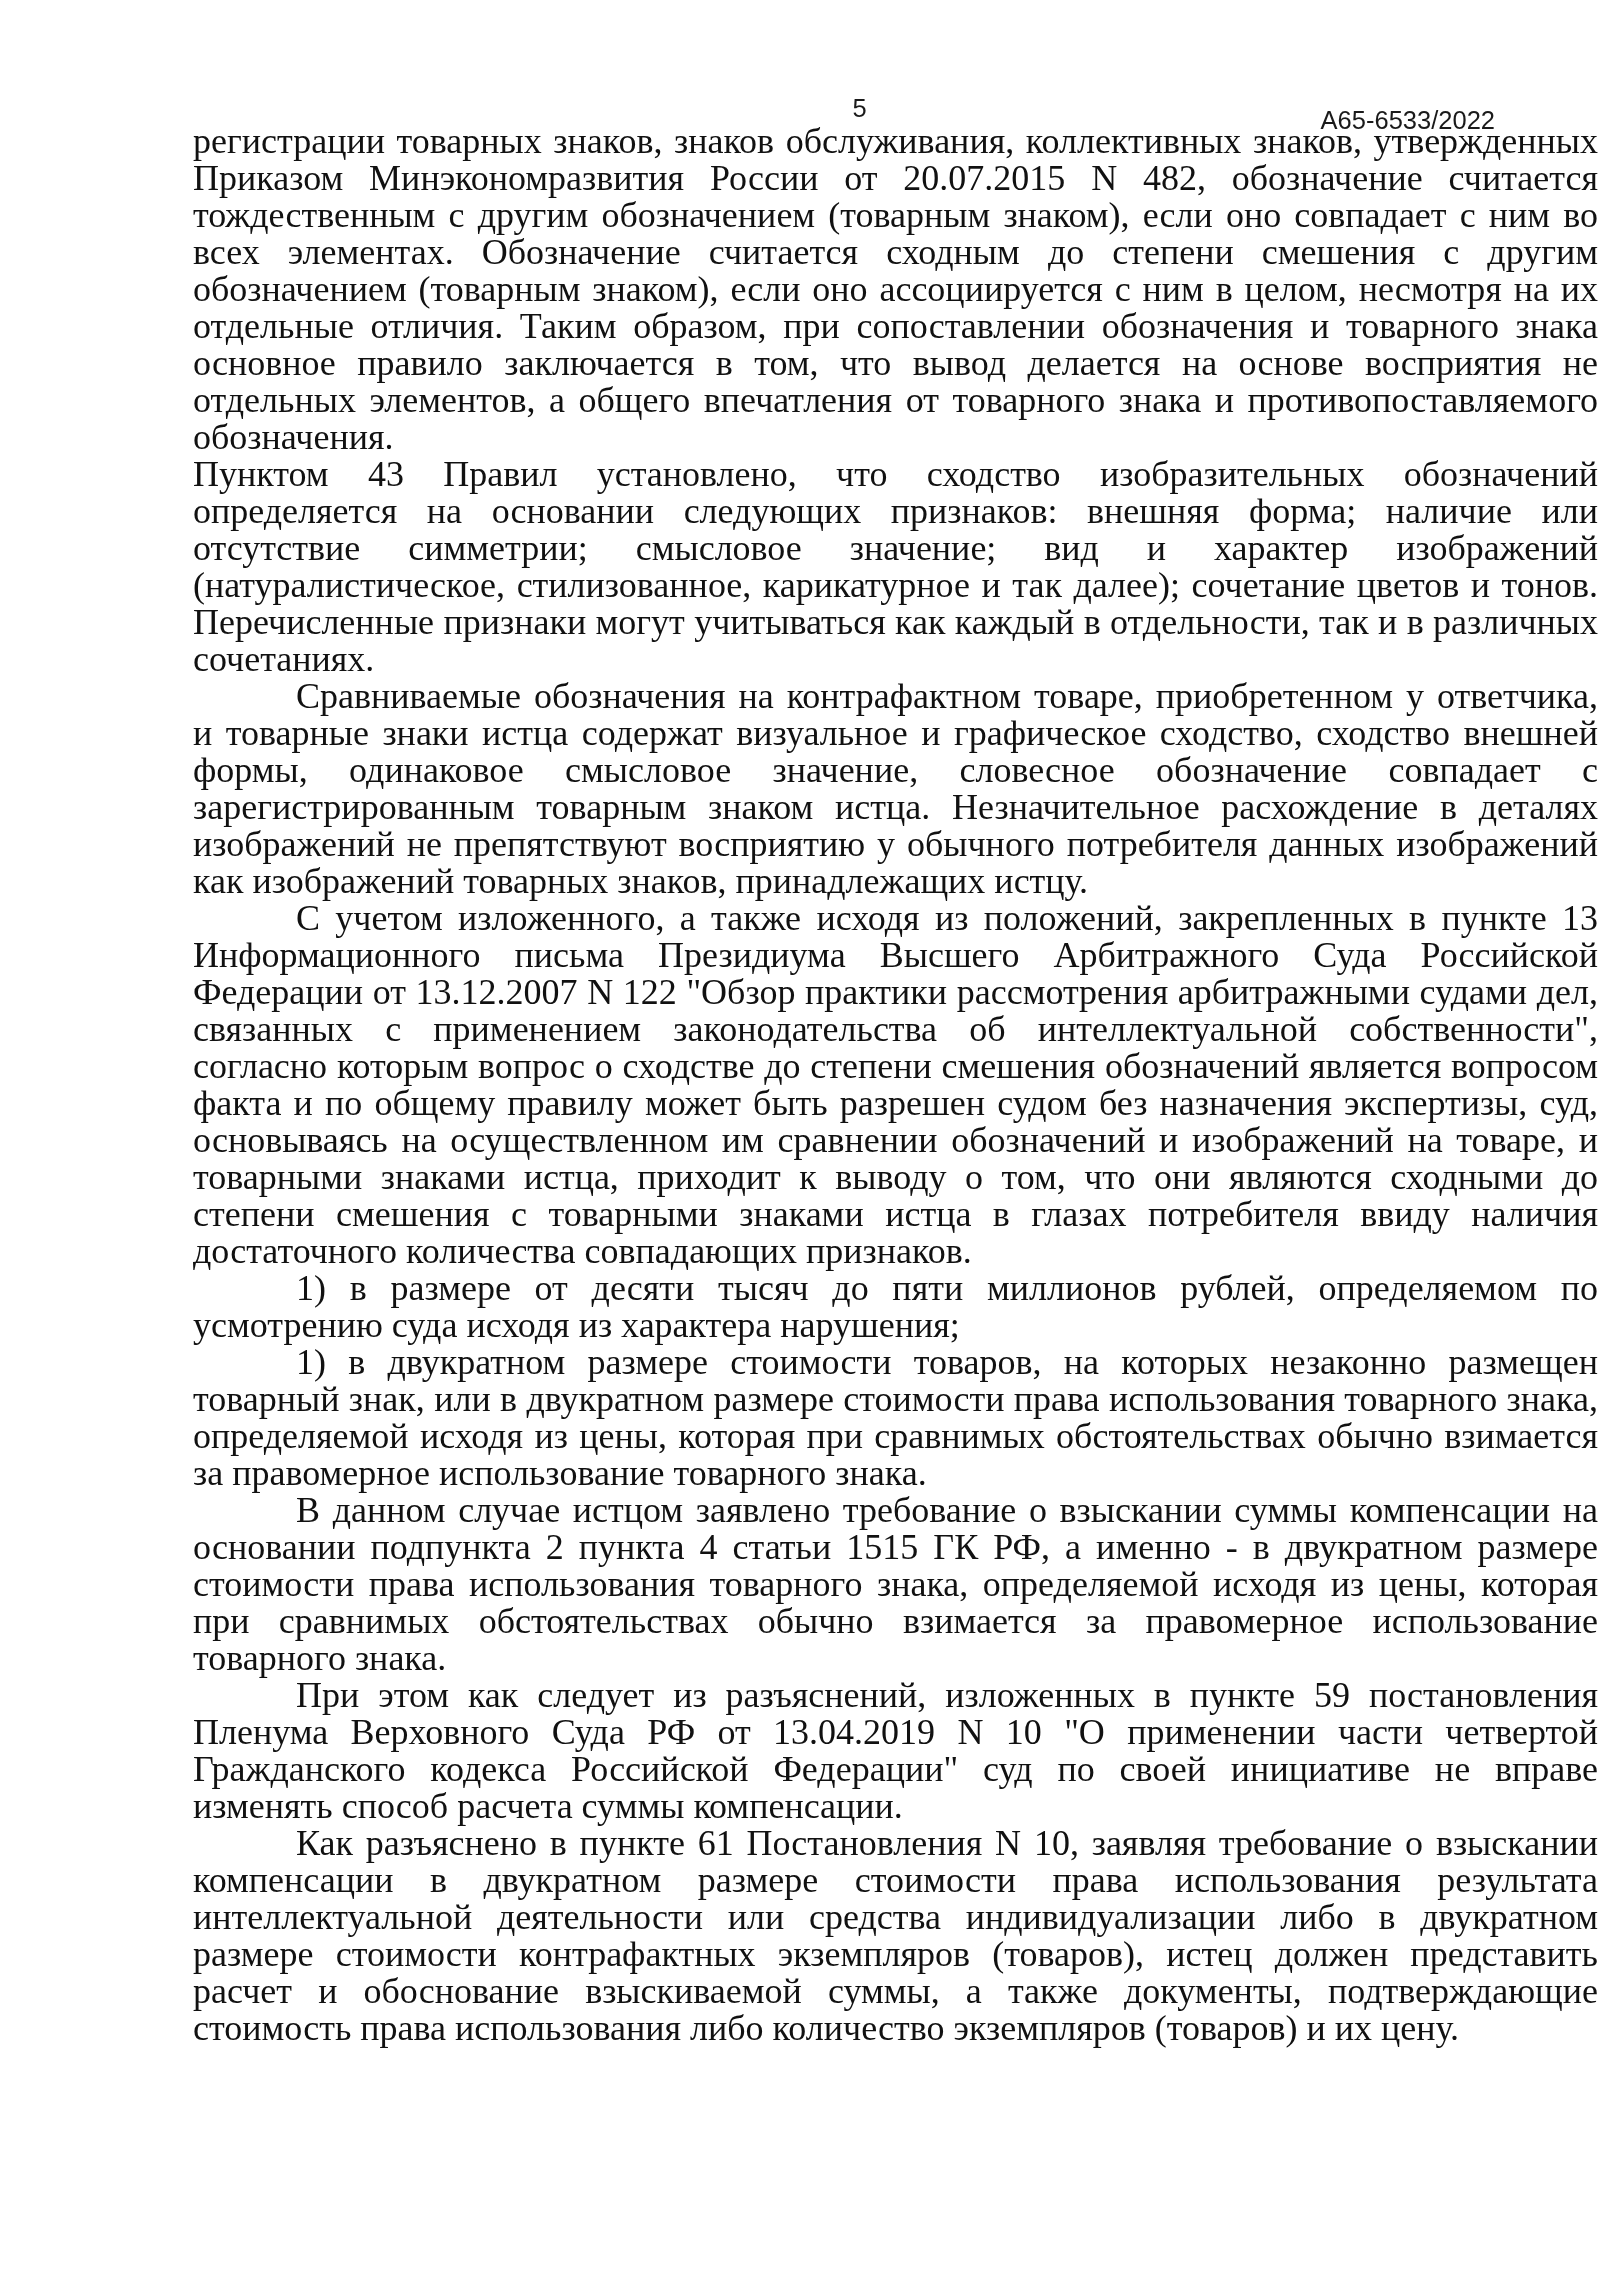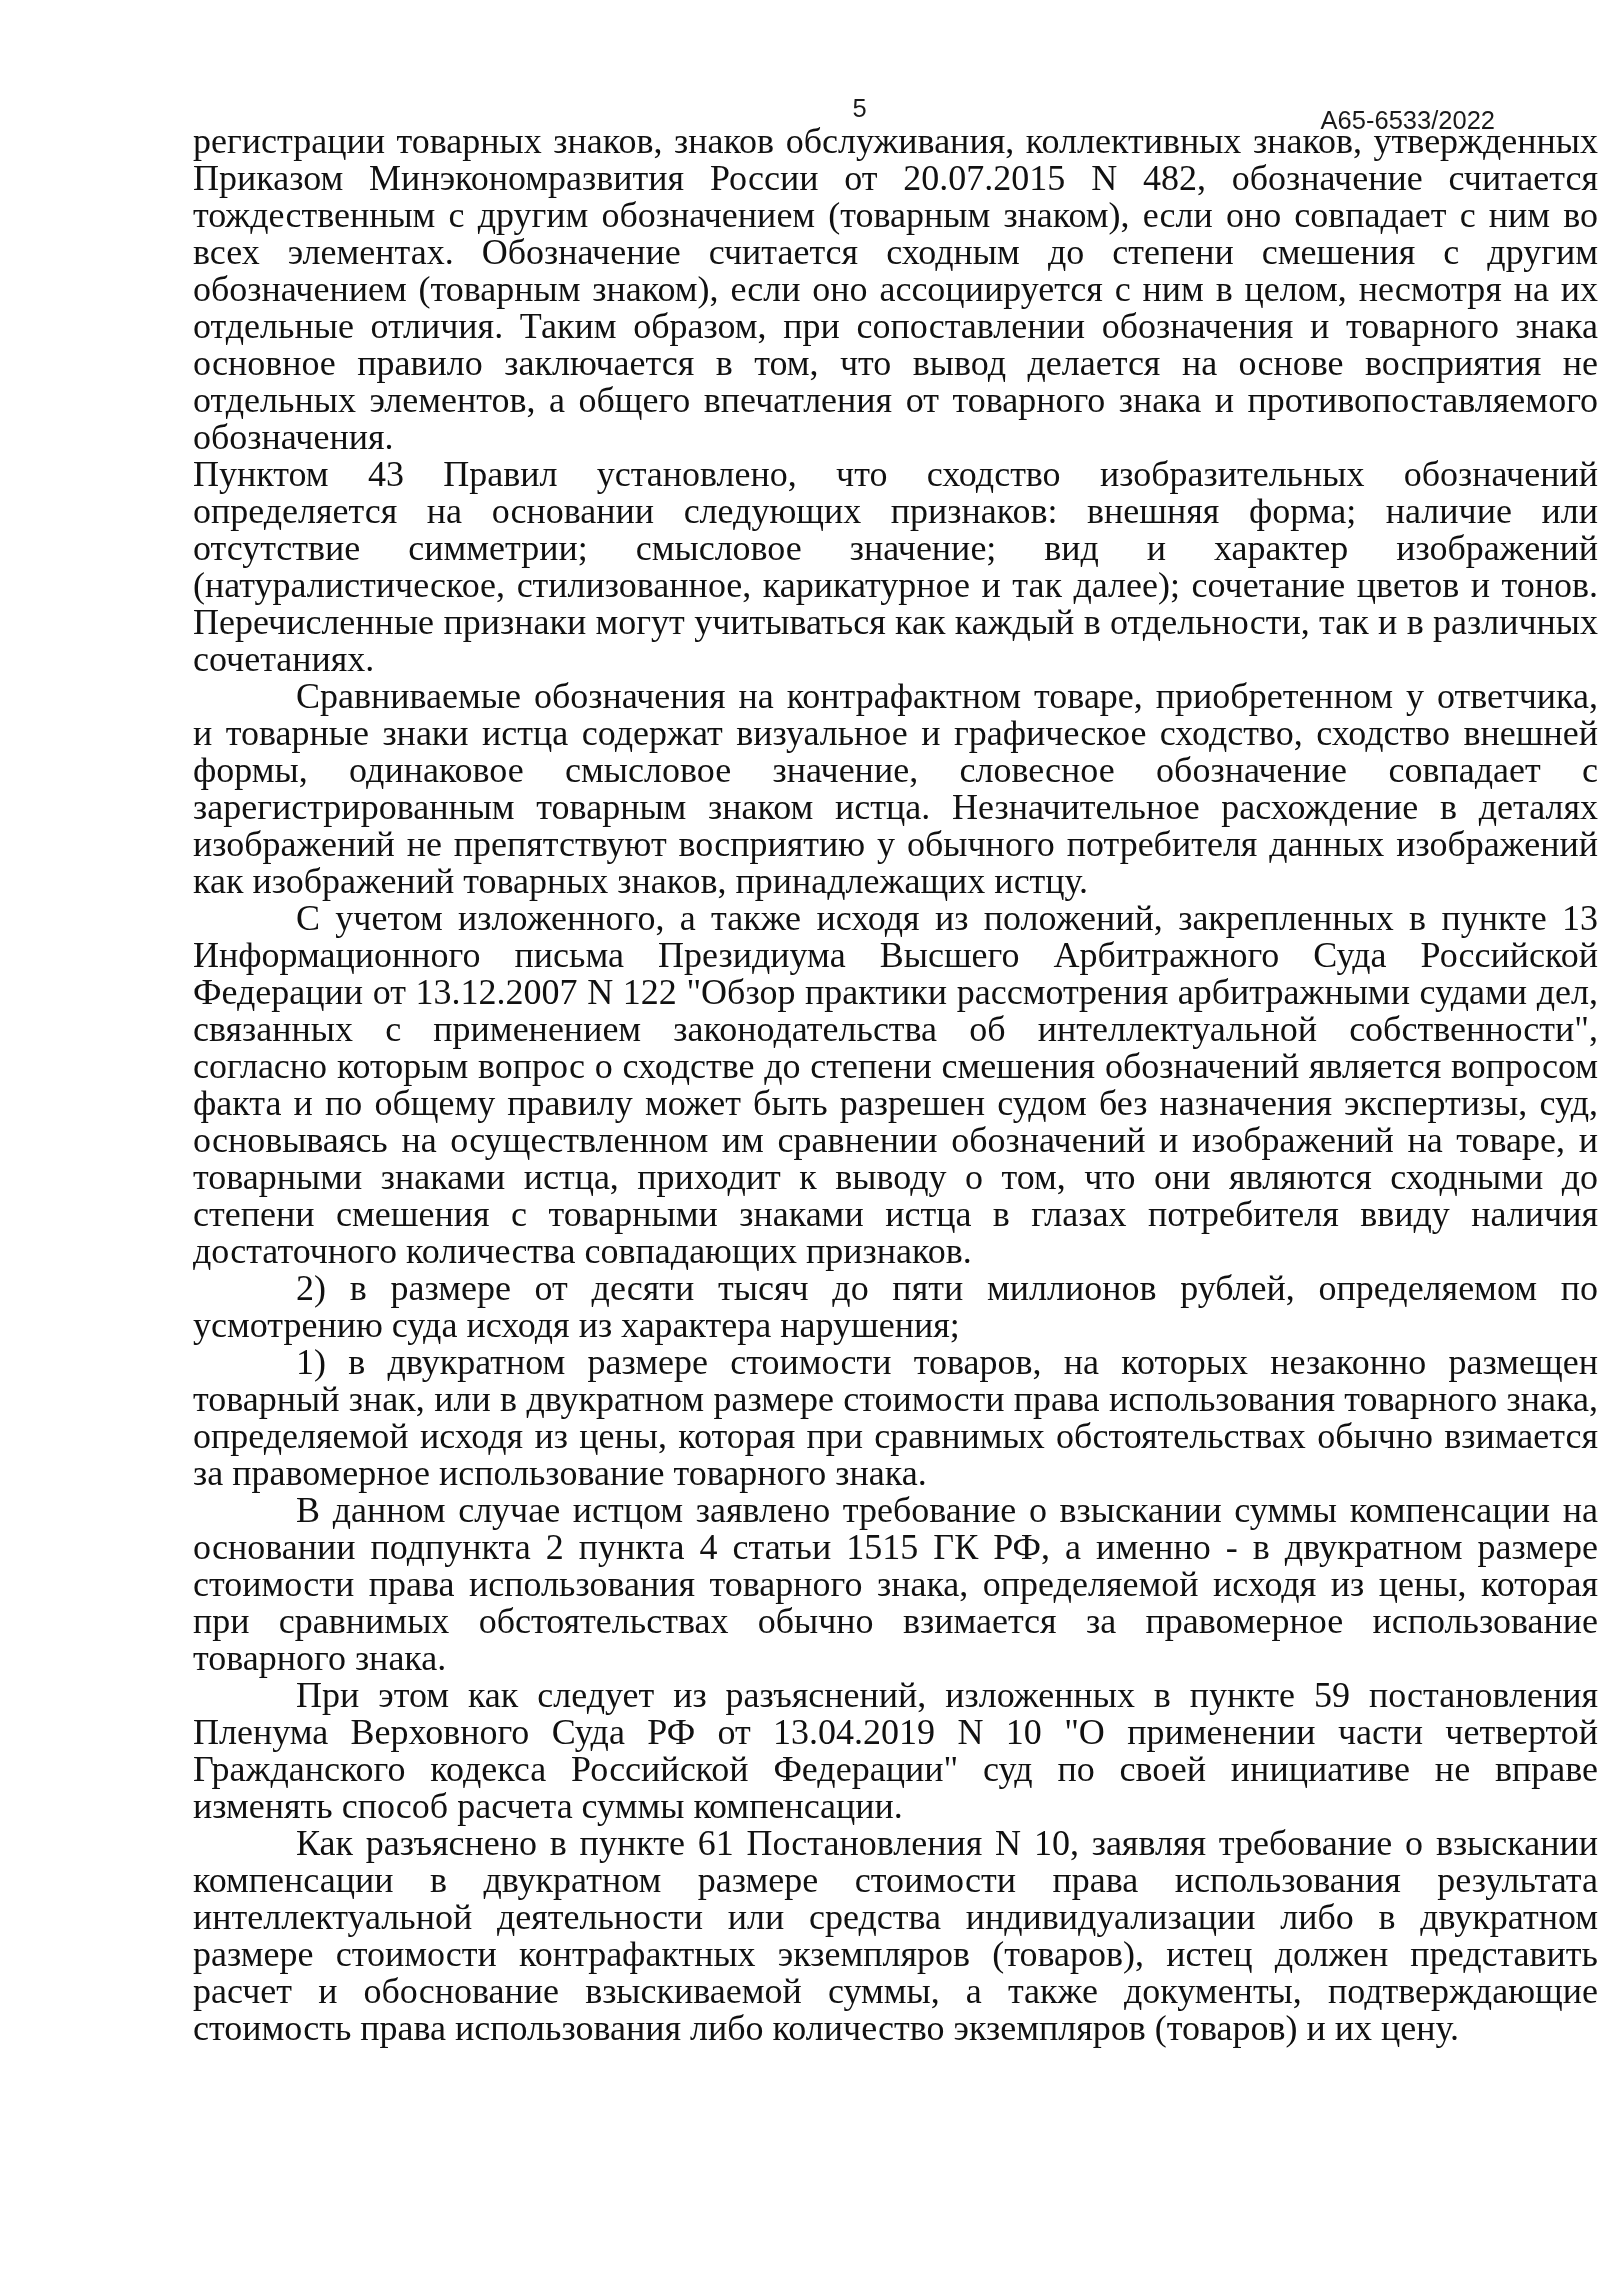--- a/index.html
+++ b/index.html
@@ -65,21 +65,21 @@
       <div class="page-number-wrap">
         <span>5</span>
       </div>
       <div class="case-number">А65-6533/2022</div>
     </div>
     <div class="paragraphs" id="paragraphs">
         <p class="no-indent">регистрации товарных знаков, знаков обслуживания, коллективных знаков, утвержденных Приказом Минэкономразвития России от 20.07.2015 N 482, обозначение считается тождественным с другим обозначением (товарным знаком), если оно совпадает с ним во всех элементах. Обозначение считается сходным до степени смешения с другим обозначением (товарным знаком), если оно ассоциируется с ним в целом, несмотря на их отдельные отличия. Таким образом, при сопоставлении обозначения и товарного знака основное правило заключается в том, что вывод делается на основе восприятия не отдельных элементов, а общего впечатления от товарного знака и противопоставляемого обозначения.</p>
         <p class="no-indent">Пунктом 43 Правил установлено, что сходство изобразительных обозначений определяется на основании следующих признаков: внешняя форма; наличие или отсутствие симметрии; смысловое значение; вид и характер изображений (натуралистическое, стилизованное, карикатурное и так далее); сочетание цветов и тонов. Перечисленные признаки могут учитываться как каждый в отдельности, так и в различных сочетаниях.</p>
         <p class="indent">Сравниваемые обозначения на контрафактном товаре, приобретенном у ответчика, и товарные знаки истца содержат визуальное и графическое сходство, сходство внешней формы, одинаковое смысловое значение, словесное обозначение совпадает с зарегистрированным товарным знаком истца. Незначительное расхождение в деталях изображений не препятствуют восприятию у обычного потребителя данных изображений как изображений товарных знаков, принадлежащих истцу.</p>
         <p class="indent">С учетом изложенного, а также исходя из положений, закрепленных в пункте 13 Информационного письма Президиума Высшего Арбитражного Суда Российской Федерации от 13.12.2007 N 122 "Обзор практики рассмотрения арбитражными судами дел, связанных с применением законодательства об интеллектуальной собственности", согласно которым вопрос о сходстве до степени смешения обозначений является вопросом факта и по общему правилу может быть разрешен судом без назначения экспертизы, суд, основываясь на осуществленном им сравнении обозначений и изображений на товаре, и товарными знаками истца, приходит к выводу о том, что они являются сходными до степени смешения с товарными знаками истца в глазах потребителя ввиду наличия достаточного количества совпадающих признаков.</p>
-        <p class="indent">2) в размере от десяти тысяч до пяти миллионов рублей, определяемом по усмотрению суда исходя из характера нарушения;</p>
+        <p class="indent">1) в размере от десяти тысяч до пяти миллионов рублей, определяемом по усмотрению суда исходя из характера нарушения;</p>
         <p class="indent">1) в двукратном размере стоимости товаров, на которых незаконно размещен товарный знак, или в двукратном размере стоимости права использования товарного знака, определяемой исходя из цены, которая при сравнимых обстоятельствах обычно взимается за правомерное использование товарного знака.</p>
         <p class="indent">В данном случае истцом заявлено требование о взыскании суммы компенсации на основании подпункта 2 пункта 4 статьи 1515 ГК РФ, а именно - в двукратном размере стоимости права использования товарного знака, определяемой исходя из цены, которая при сравнимых обстоятельствах обычно взимается за правомерное использование товарного знака.</p>
         <p class="indent">При этом как следует из разъяснений, изложенных в пункте 59 постановления Пленума Верховного Суда РФ от 13.04.2019 N 10 "О применении части четвертой Гражданского кодекса Российской Федерации" суд по своей инициативе не вправе изменять способ расчета суммы компенсации.</p>
         <p class="indent">Как разъяснено в пункте 61 Постановления N 10, заявляя требование о взыскании компенсации в двукратном размере стоимости права использования результата интеллектуальной деятельности или средства индивидуализации либо в двукратном размере стоимости контрафактных экземпляров (товаров), истец должен представить расчет и обоснование взыскиваемой суммы, а также документы, подтверждающие стоимость права использования либо количество экземпляров (товаров) и их цену.</p>
       </div>
   </div>
 </div>
 
 
 </body></html>

